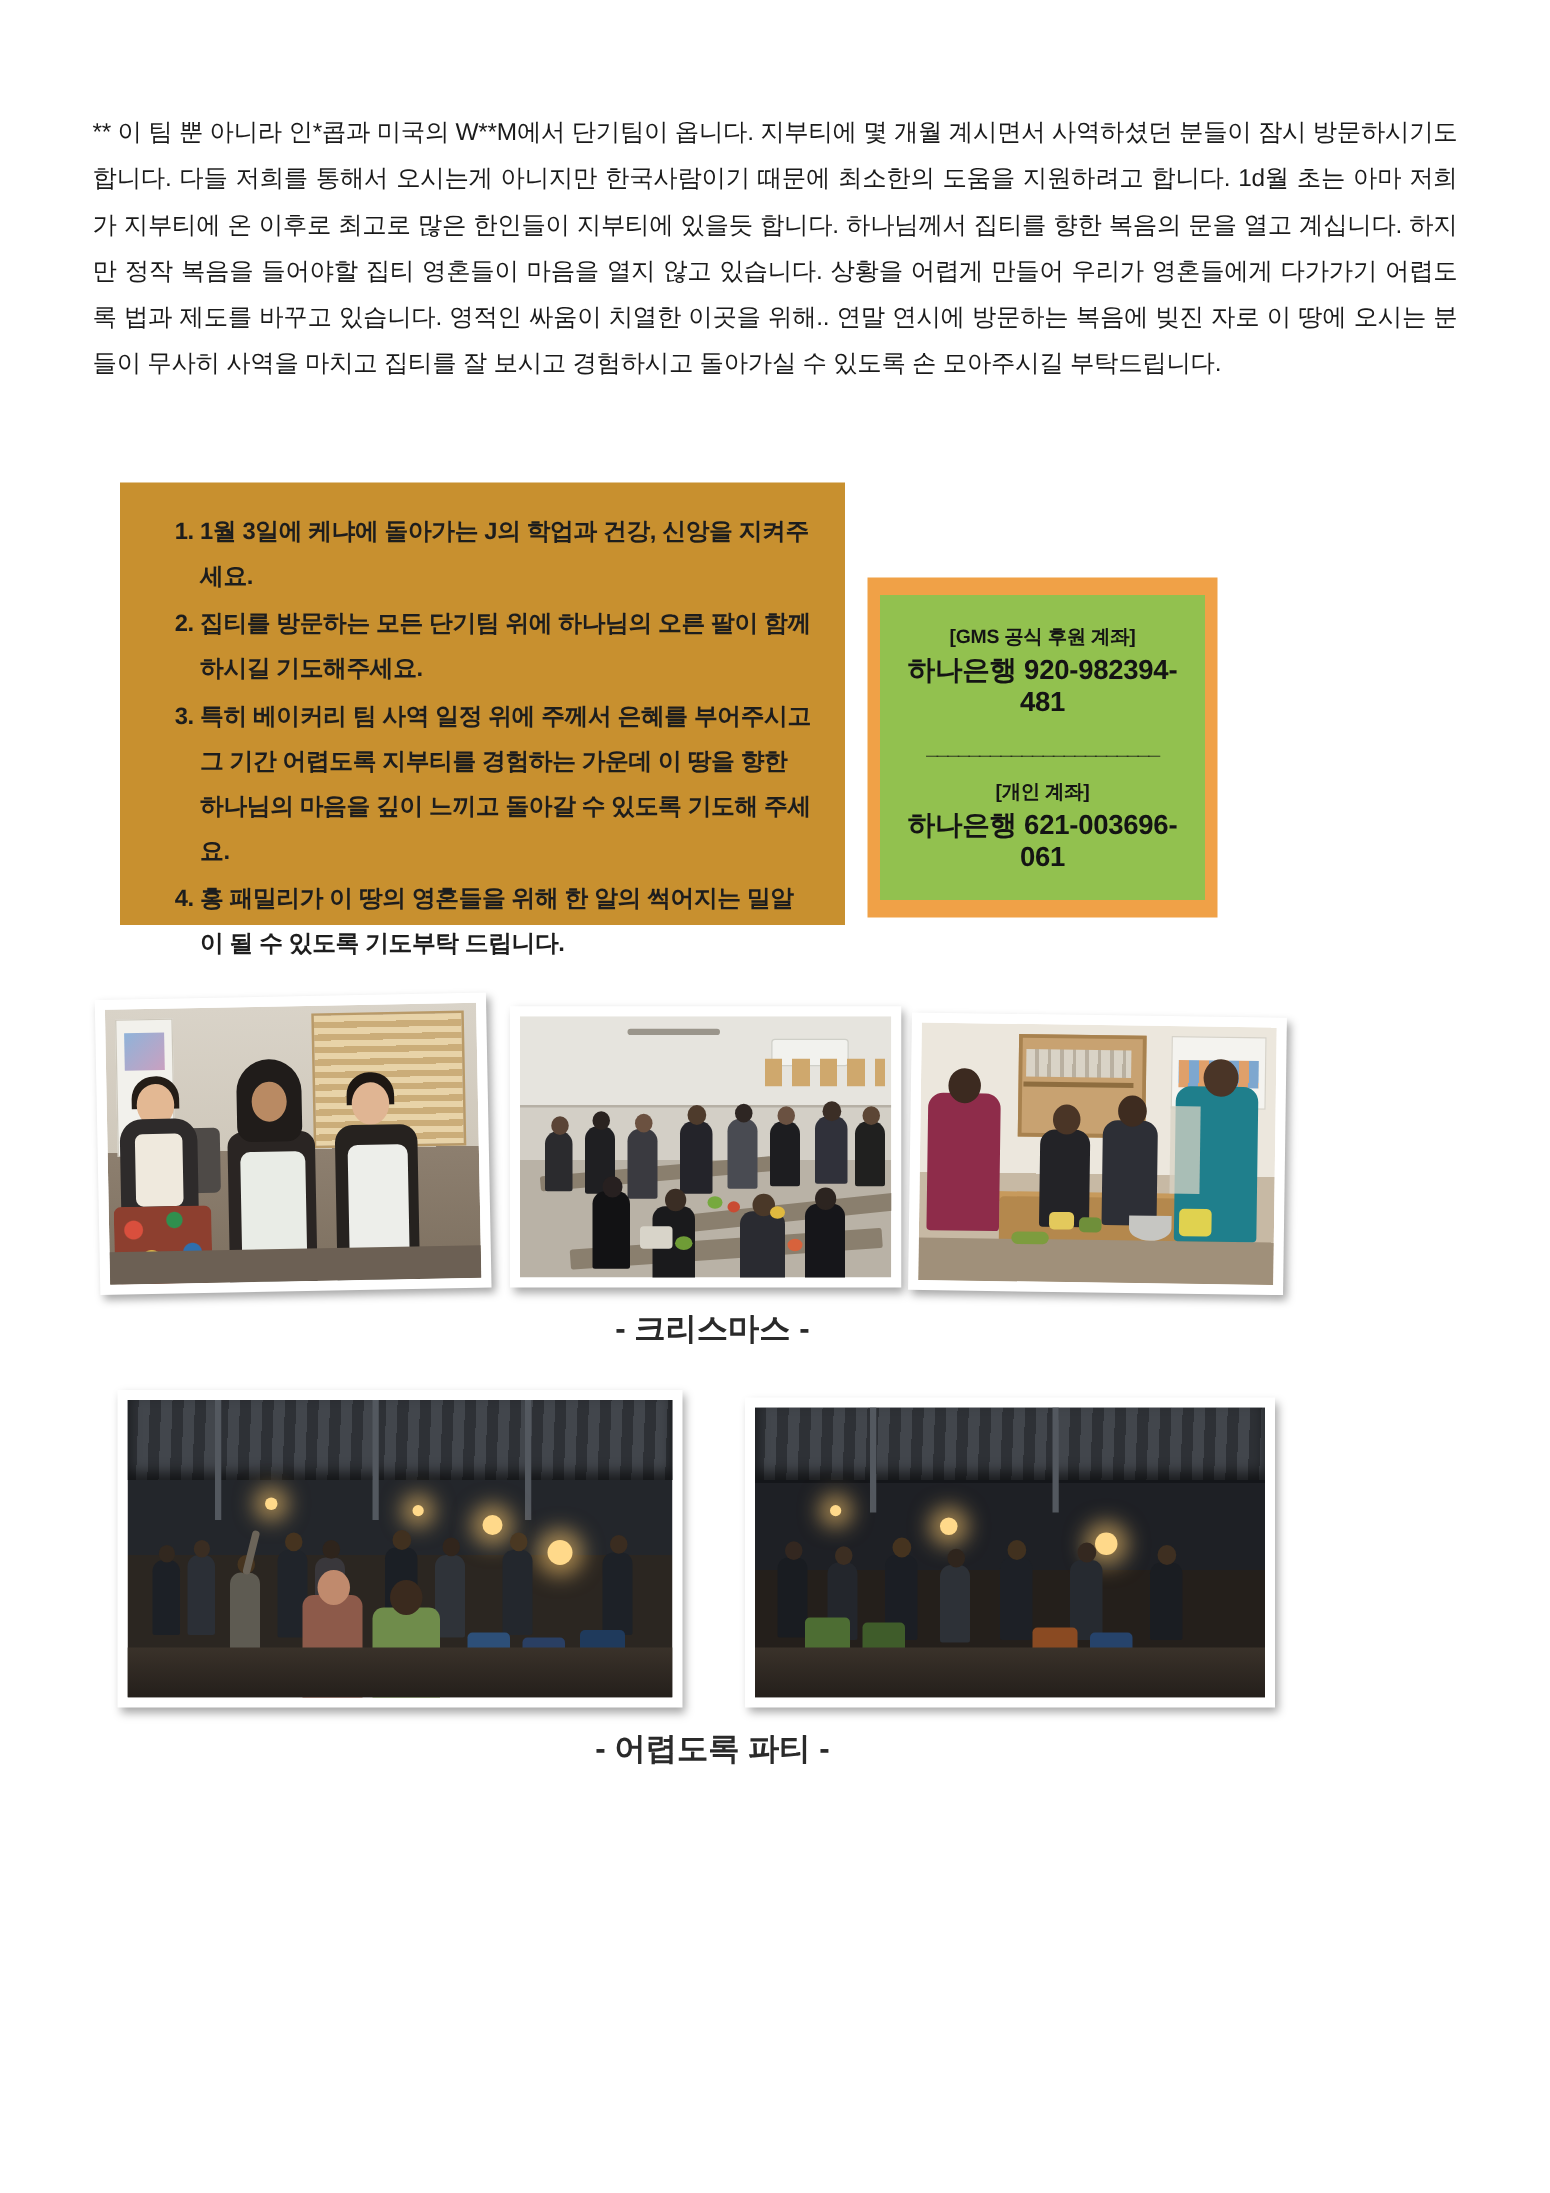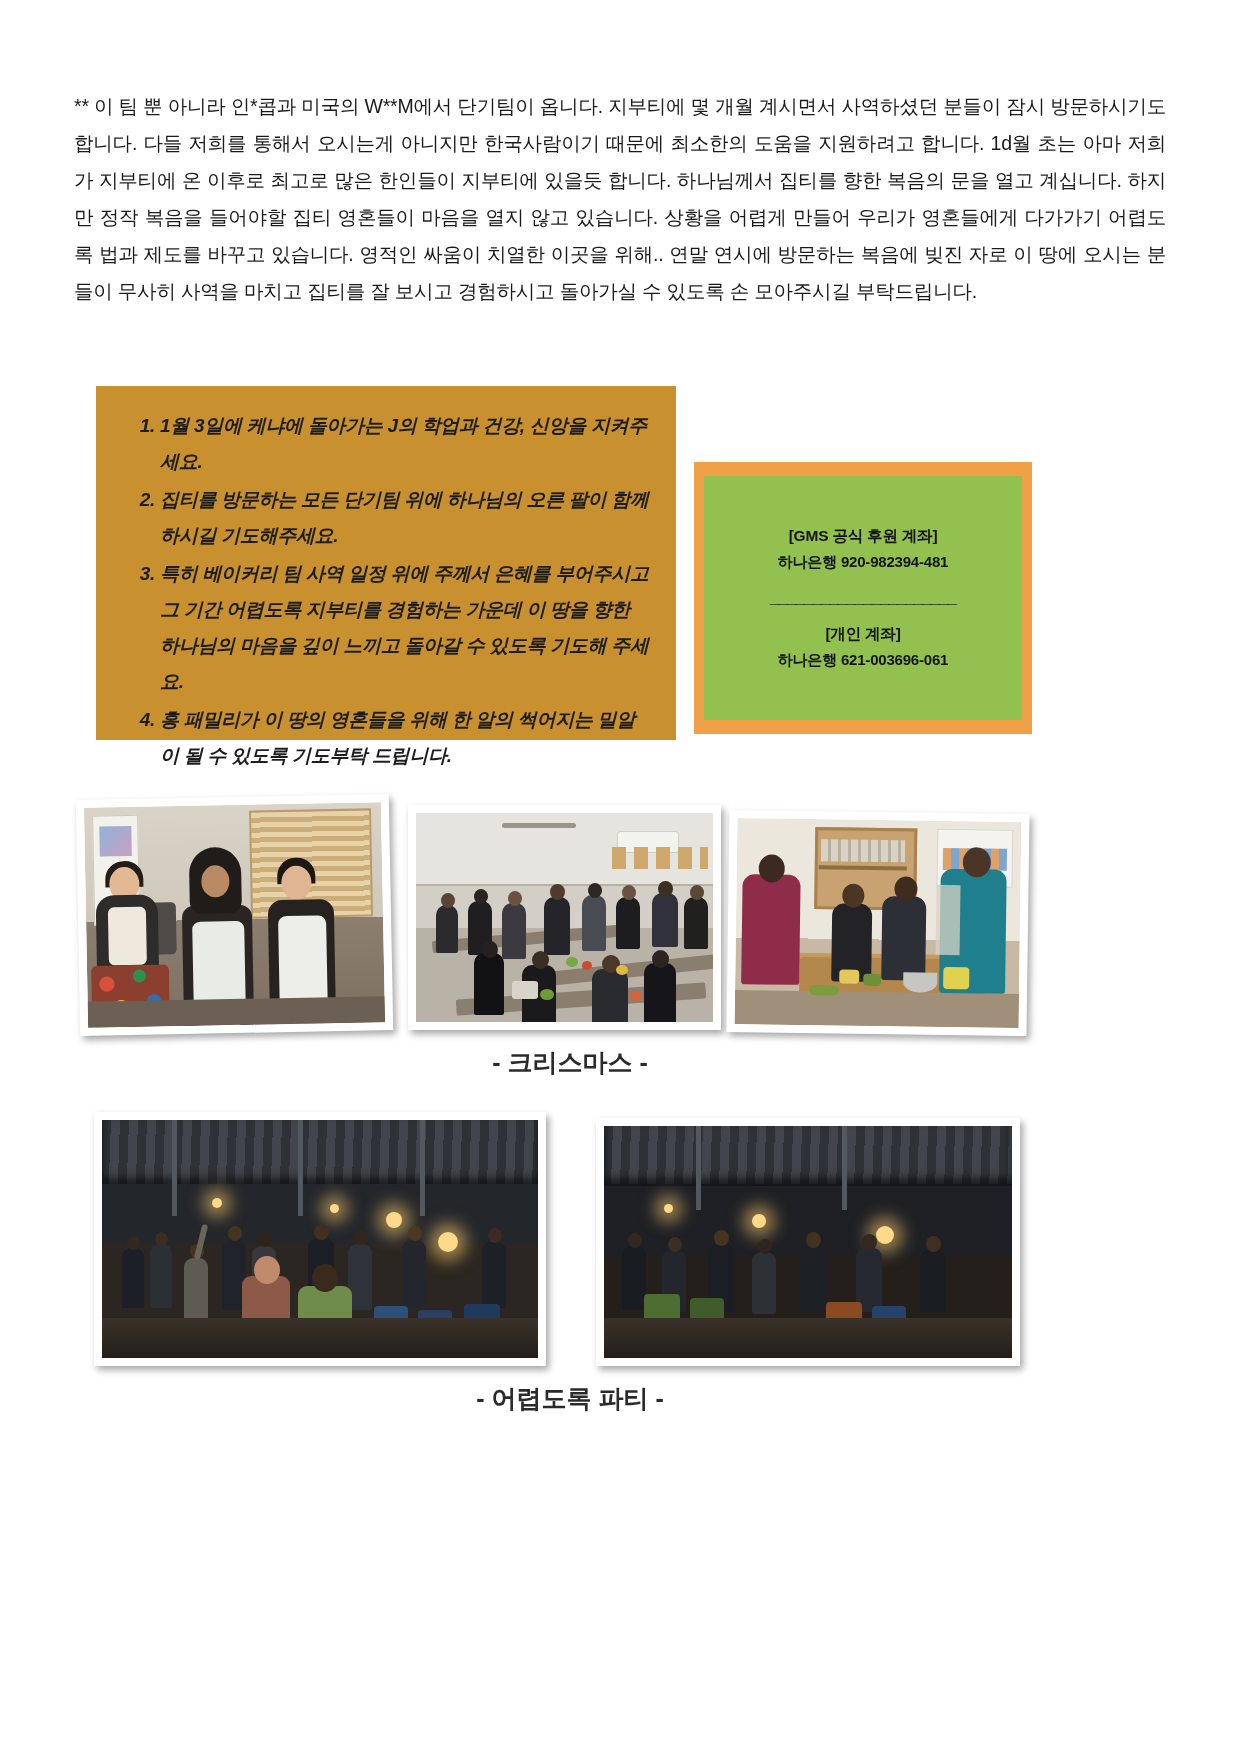--- a/index.html
+++ b/index.html
@@ -65,21 +65,20 @@
     padding-left: 46px;
     list-style-position: outside;
   }
   .pray-box li {
     font-size: 19px;
     line-height: 36px;
     font-weight: bold;
     color: #1d1d1d;
     letter-spacing: -0.3px;
     margin-bottom: 2px;
-    font-style: italic;
   }
   .pray-box li::marker {
     font-weight: bold;
   }
 
   
   .support-box {
     position: absolute;
     left: 690px;
     top: 386px;
@@ -108,40 +107,40 @@
     width: 26px;
     height: 30px;
     top: 16px;
   }
   .pin.left { left: 20px; }
   .pin.right { right: 20px; }
   .support-body {
     position: absolute;
     left: 4px;
     top: 76px;
-    width: 338px;
+    width: 280px;
     height: 272px;
     background: #f0a147;
     box-sizing: border-box;
     padding: 14px 10px;
   }
   .support-inner {
     width: 100%;
     height: 100%;
     background: #92c14f;
     box-sizing: border-box;
     display: flex;
     flex-direction: column;
     align-items: center;
     justify-content: center;
     text-align: center;
     padding: 10px 6px;
   }
   .support-line {
-    font-size: 15px;
+    font-size: 22px;
     font-weight: bold;
     color: #141414;
     line-height: 26px;
     letter-spacing: -0.2px;
   }
   .support-line.small { font-size: 15.5px; }
   .support-div {
     font-size: 17px;
     font-weight: bold;
     color: #141414;

